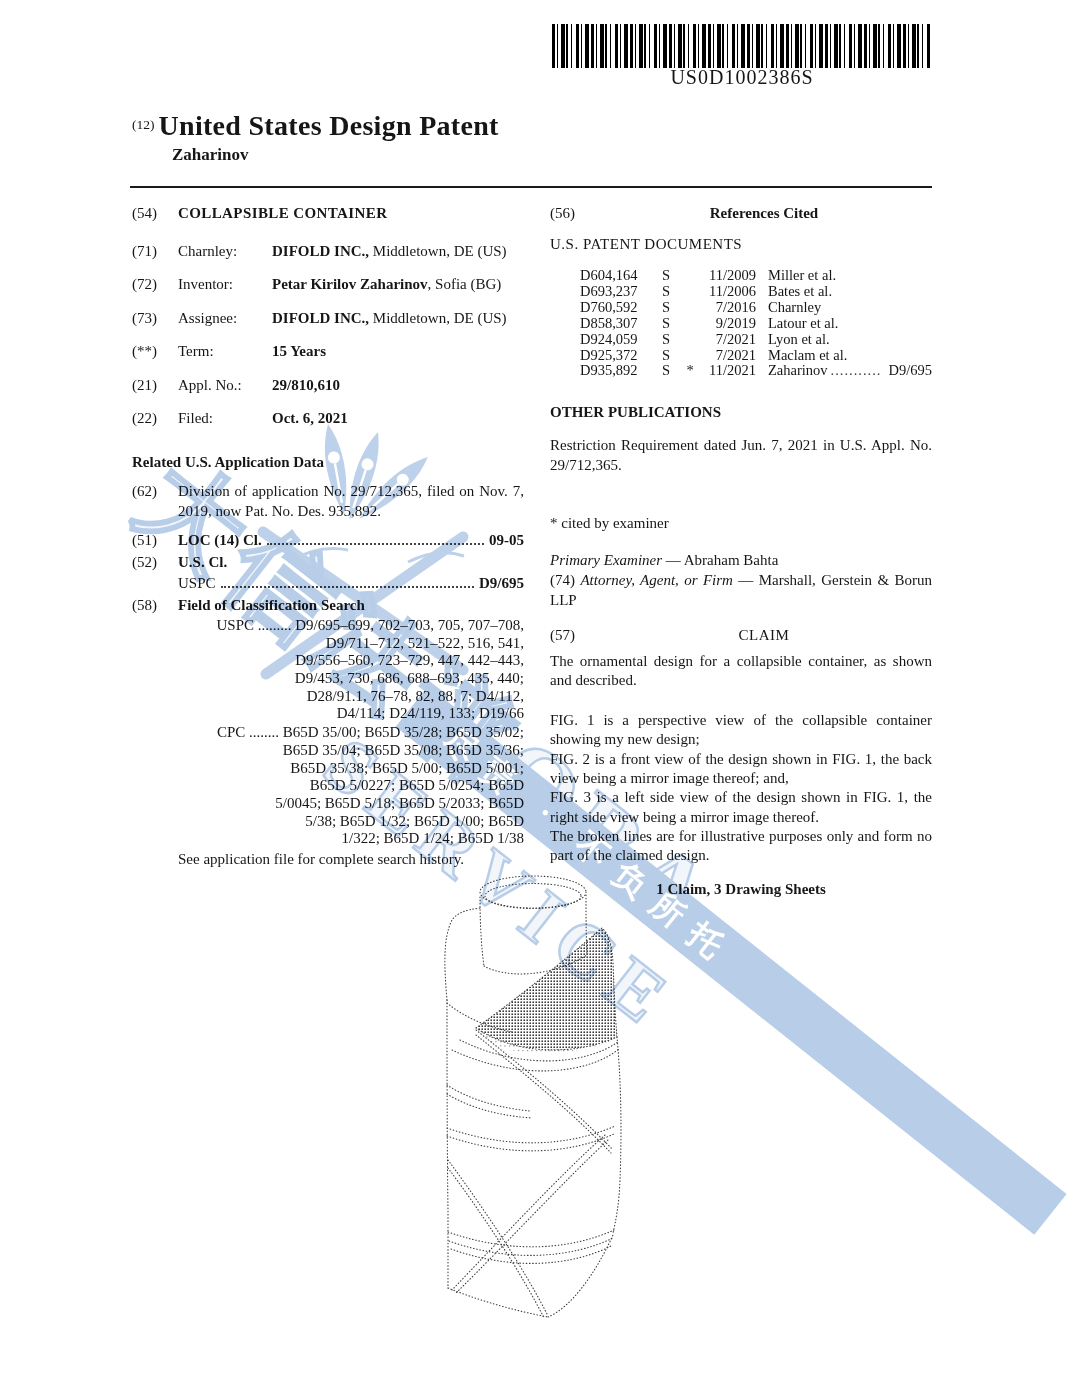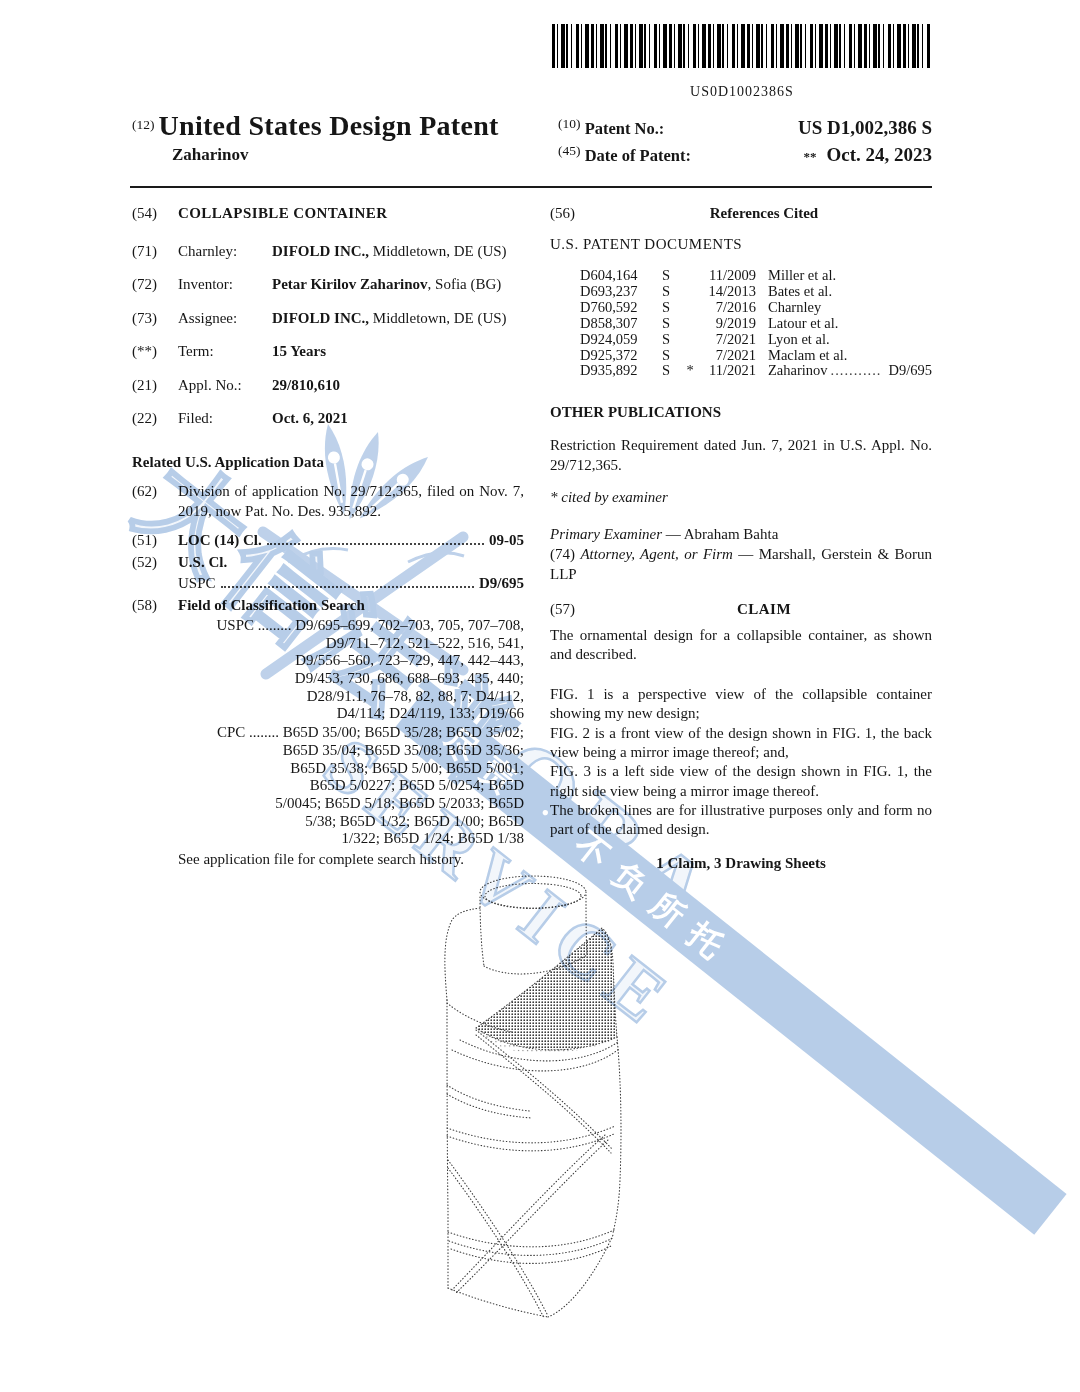--- a/index.html
+++ b/index.html
@@ -11,21 +11,21 @@
     background:repeating-linear-gradient(90deg,
       #000 0px,#000 3px,#fff 3px,#fff 5px,
       #000 5px,#000 6px,#fff 6px,#fff 9px,
       #000 9px,#000 13px,#fff 13px,#fff 14px,
       #000 14px,#000 16px,#fff 16px,#fff 19px,
       #000 19px,#000 20px,#fff 20px,#fff 24px,
       #000 24px,#000 27px,#fff 27px,#fff 29px,
       #000 29px,#000 30px,#fff 30px,#fff 33px,
       #000 33px,#000 37px,#fff 37px,#fff 39px);}
   .barcode-text{position:absolute;left:552px;top:66px;width:380px;text-align:center;
-    font-size:14px;letter-spacing:1px;margin-top:18px;}
+    font-size:20px;letter-spacing:1px;}
 
   
   .header-left{position:absolute;left:132px;top:110px;width:440px;}
   .kind-num{font-size:13.5px;vertical-align:6px;}
   .main-title{font-size:28px;font-weight:bold;letter-spacing:.3px;}
   .inventor-line{font-weight:bold;font-size:17px;margin:3px 0 0 40px;}
   .header-right{position:absolute;left:558px;top:116px;width:374px;font-weight:bold;}
   .hr-row{display:flex;justify-content:space-between;align-items:baseline;margin-bottom:4px;}
   .hr-label{font-size:16.5px;}
   .hr-label .kind-num{font-weight:normal;}
@@ -59,26 +59,26 @@
   .rstar{width:20px;text-align:center;}
   .rdate{width:56px;text-align:right;margin-right:12px;white-space:pre;}
   .rname{white-space:pre;}
   .rlead{flex:1;overflow:hidden;white-space:nowrap;color:#444;letter-spacing:1px;margin:0 3px;}
   .rcls{white-space:pre;}
   .refs-table{margin:14px 0 0 30px;}
   .ref-subhead{margin-top:11px;letter-spacing:.5px;}
   .head-with-num{display:grid;grid-template-columns:46px 1fr;}
   .head-with-num .h{text-align:center;font-weight:bold;}
   .pub-text{margin-top:13px;line-height:1.32;}
-  .cited{margin-top:13px;font-style:italic;}
+  .cited{margin-top:39px;}
   .examiner{margin-top:17px;}
   .attorney{margin-top:1px;}
   .it{font-style:italic;}
   .claim-head{display:grid;grid-template-columns:46px 1fr;margin-top:16px;}
-  .claim-head .h{text-align:center;font-weight:bold;letter-spacing:.5px;}
+  .claim-head .h{text-align:center;font-weight:normal;letter-spacing:.5px;}
   .claim-text{margin-top:6px;}
   .desc-head{text-align:center;font-weight:bold;margin-top:16px;letter-spacing:.5px;}
   .desc-body{margin-top:20px;line-height:1.29;}
   .footer-note{text-align:center;font-weight:bold;margin-top:14px;}
 
   
   .watermark{position:absolute;inset:0;pointer-events:none;z-index:5;mix-blend-mode:multiply;}
   .wm-big{position:absolute;left:195px;top:430px;transform:rotate(38deg);transform-origin:0 0;
     font-weight:bold;color:rgba(183,205,232,0.18);-webkit-text-stroke:2.5px #b7cde8;white-space:nowrap;}
   .wm-line1{font-size:104px;letter-spacing:8px;}
@@ -99,30 +99,20 @@
   <div class="barcode"></div>
   <div class="barcode-text">US0D1002386S</div>
 
   <div class="header-left">
     <div>
       <span class="kind-num">(12)</span>
       <span class="main-title">United States Design Patent</span>
     </div>
     <div class="inventor-line">Zaharinov</div>
   </div>
-  <div class="header-right">
-    <div class="hr-row">
-      <span class="hr-label"><span class="kind-num">(10)</span> <span>Patent No.:</span></span>
-      <span class="hr-value">US D1,002,386 S</span>
-    </div>
-    <div class="hr-row">
-      <span class="hr-label"><span class="kind-num">(45)</span> <span>Date of Patent:</span></span>
-      <span class="hr-value"><span class="star-note">**</span><span>Oct. 24, 2023</span></span>
-    </div>
-  </div>
   <div class="rule"></div>
 
   <div class="col-left">
     <div class="frow title">
       <span>(54)</span>
       <span class="ftitle">COLLAPSIBLE CONTAINER</span>
     </div>
 
     <div>
 
@@ -226,21 +216,21 @@
           <span class="rdate">11/2009</span>
           <span class="rname">Miller et al.</span>
           <span class="rlead"></span>
           <span class="rcls"></span>
         </div>
 
         <div class="rrow">
           <span class="rno">D693,237</span>
           <span class="rkind">S</span>
           <span class="rstar"></span>
-          <span class="rdate">14/2013</span>
+          <span class="rdate">11/2006</span>
           <span class="rname">Bates et al.</span>
           <span class="rlead"></span>
           <span class="rcls"></span>
         </div>
 
         <div class="rrow">
           <span class="rno">D760,592</span>
           <span class="rkind">S</span>
           <span class="rstar"></span>
           <span class="rdate">7/2016</span>

